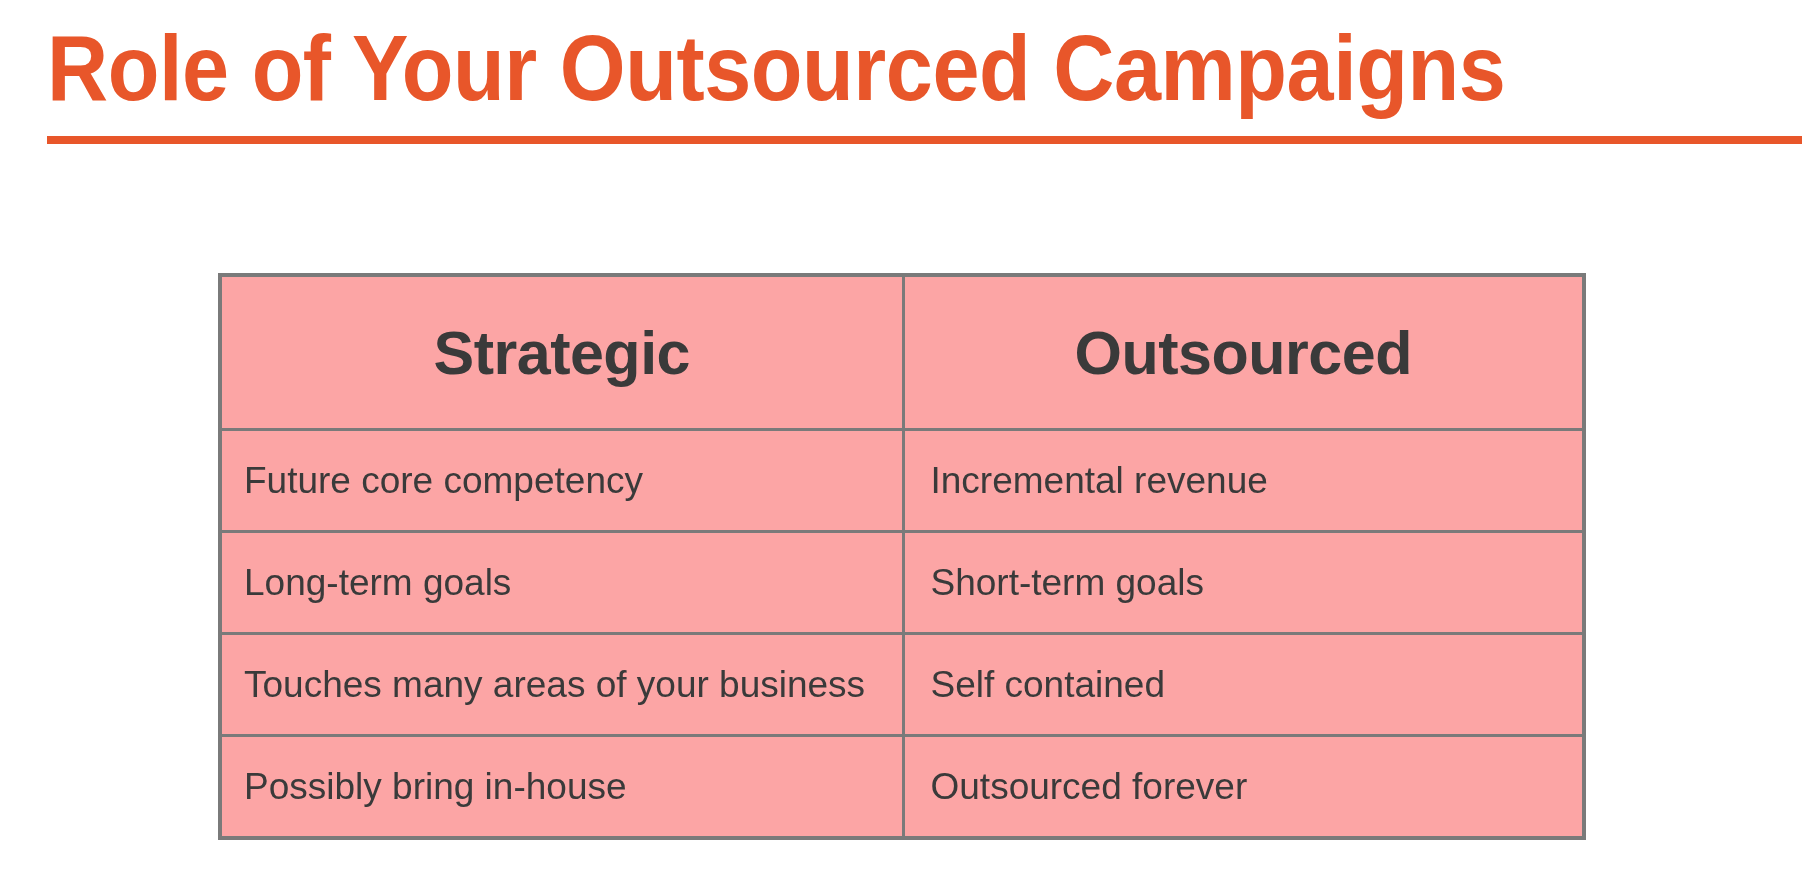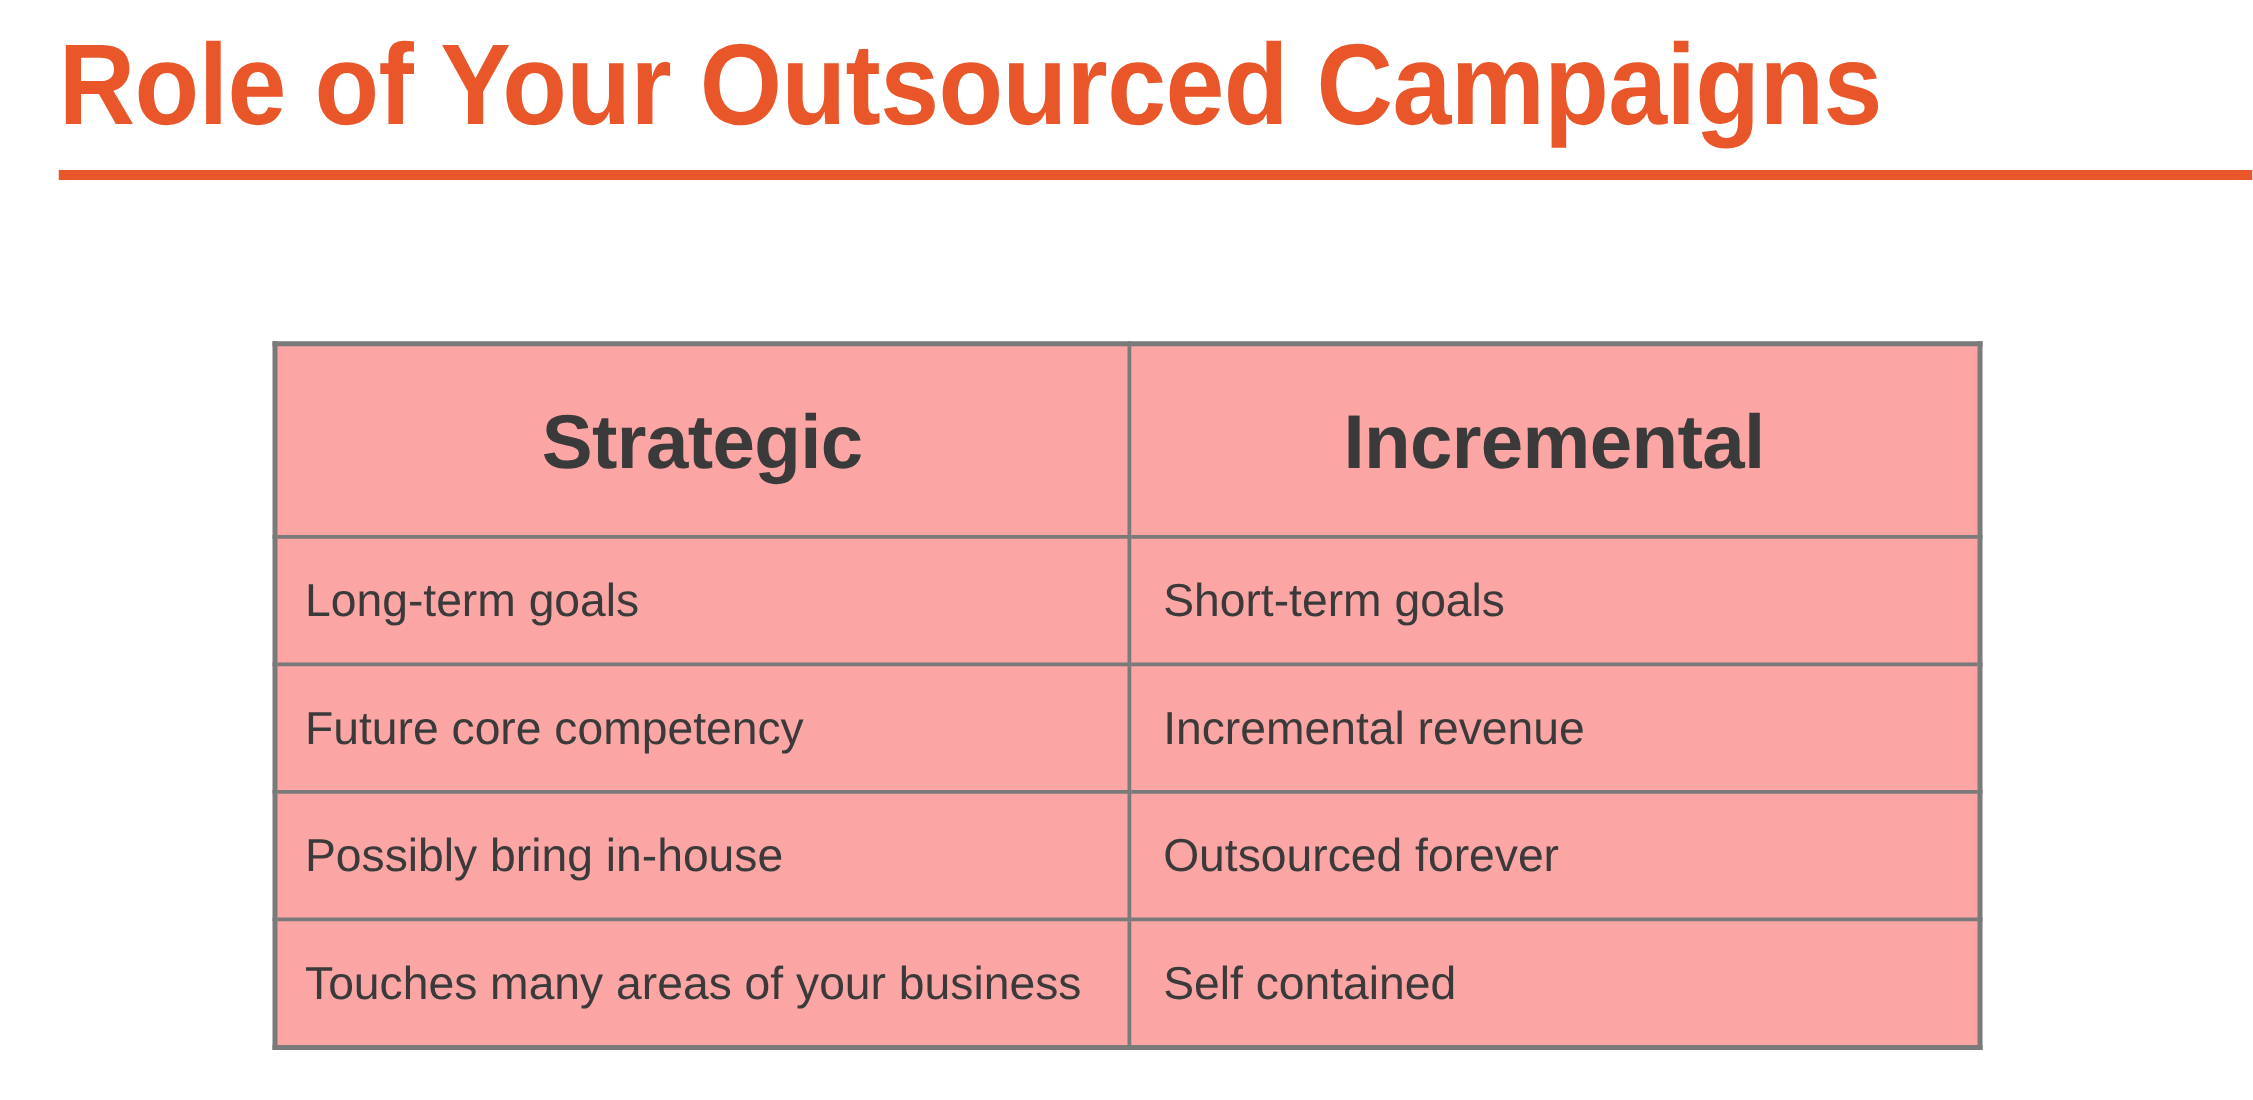--- a/index.html
+++ b/index.html
@@ -115,36 +115,36 @@
   </div>
 
   <table class="compare-table">
     <colgroup>
       <col class="col-strategic">
       <col class="col-operational">
     </colgroup>
     <thead>
       <tr>
         <th>Strategic</th>
-        <th>Incremental</th>
+        <th>Outsourced</th>
       </tr>
     </thead>
     <tbody>
+      <tr>
+        <td class="cell-strategic">Future core competency</td>
+        <td class="cell-operational">Incremental revenue</td>
+      </tr>
       <tr>
         <td class="cell-strategic">Long-term goals</td>
         <td class="cell-operational">Short-term goals</td>
       </tr>
       <tr>
-        <td class="cell-strategic">Future core competency</td>
-        <td class="cell-operational">Incremental revenue</td>
+        <td class="cell-strategic">Touches many areas of your business</td>
+        <td class="cell-operational">Self contained</td>
       </tr>
       <tr>
         <td class="cell-strategic">Possibly bring in-house</td>
         <td class="cell-operational">Outsourced forever</td>
-      </tr>
-      <tr>
-        <td class="cell-strategic">Touches many areas of your business</td>
-        <td class="cell-operational">Self contained</td>
       </tr>
     </tbody>
   </table>
 
 </div>
 
 </body></html>

